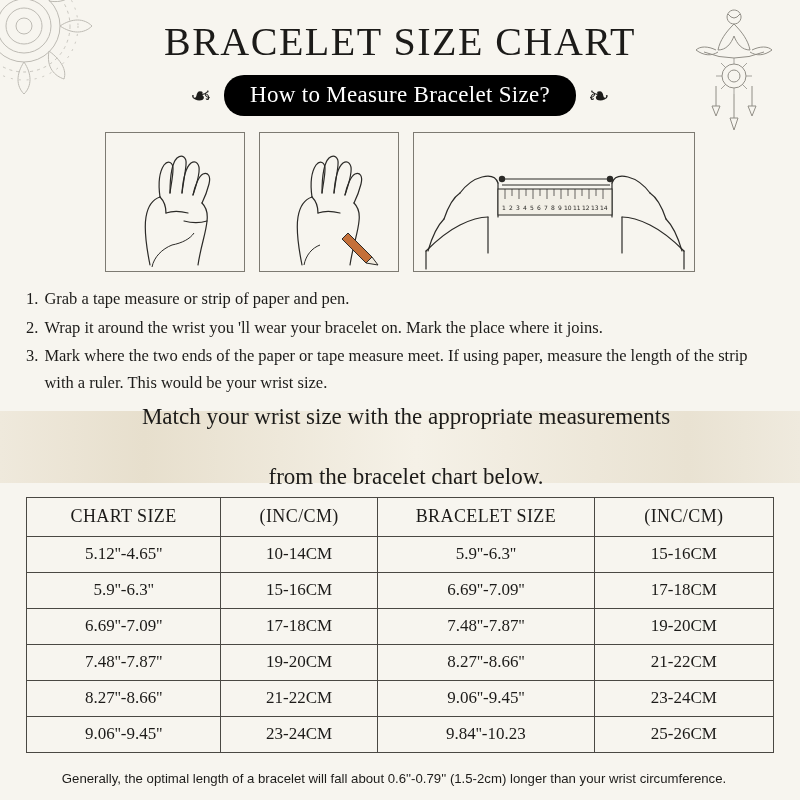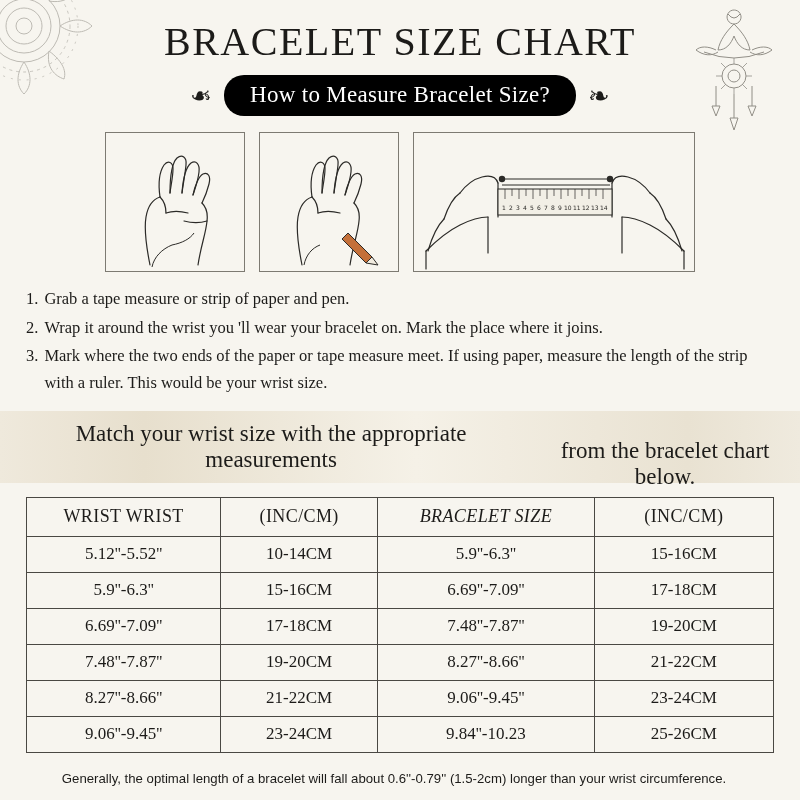--- a/index.html
+++ b/index.html
@@ -106,21 +106,21 @@
   }
   .step .num { flex: 0 0 auto; }
   .step .txt { flex: 1 1 auto; }
 
   
   .banner {
     margin-top: 14px;
     height: 72px;
     background: linear-gradient(to right, #efe9dc 0%, #e7dfcd 18%, #f5f1e7 52%, #e9e2d2 86%, #efeade 100%);
     display: flex;
-    flex-direction: row;
+    flex-direction: column;
     align-items: center;
     justify-content: center;
     text-align: center;
     padding-left: 12px;
   }
   .banner .l1 { font-size: 23px; }
   .banner .l2 { font-size: 23px; margin-top: 34px; }
 
   
   .table-wrap {
@@ -139,21 +139,21 @@
     height: 35px;
     padding: 0 4px;
   }
   table.size thead th {
     font-size: 18px;
     letter-spacing: 0.4px;
     height: 38px;
   }
   .col-a { width: 26%; }
   .col-b { width: 21%; }
-  .col-c { width: 29%; font-style: italic; }
+  .col-c { width: 29%; }
   .col-d { width: 24%; }
 
   
   .footnote {
     position: absolute;
     bottom: 14px;
     left: 0;
     right: 12px;
     text-align: center;
     font-size: 13.2px;
@@ -355,29 +355,29 @@
 
   <div class="banner">
     <div class="l1">Match your wrist size with the appropriate measurements</div>
     <div class="l2">from the bracelet chart below.</div>
   </div>
 
   <div class="table-wrap">
     <table class="size">
       <thead>
         <tr>
-          <th class="col-a">WRIST WRIST</th>
+          <th class="col-a">CHART SIZE</th>
           <th class="col-b">(INC/CM)</th>
           <th class="col-c">BRACELET SIZE</th>
           <th class="col-d">(INC/CM)</th>
         </tr>
       </thead>
       <tbody>
         <tr>
-          <td>5.12''-5.52''</td>
+          <td>5.12''-4.65''</td>
           <td>10-14CM</td>
           <td>5.9''-6.3''</td>
           <td>15-16CM</td>
         </tr>
         <tr>
           <td>5.9''-6.3''</td>
           <td>15-16CM</td>
           <td>6.69''-7.09''</td>
           <td>17-18CM</td>
         </tr>

